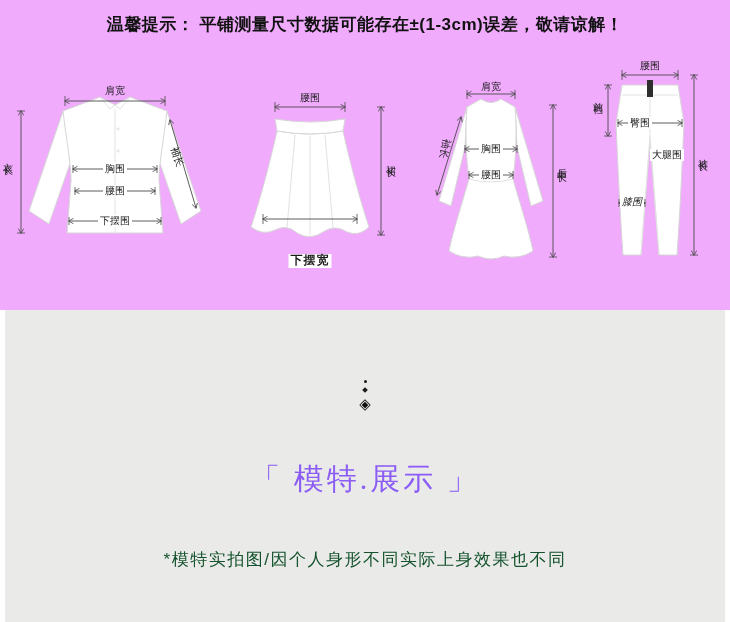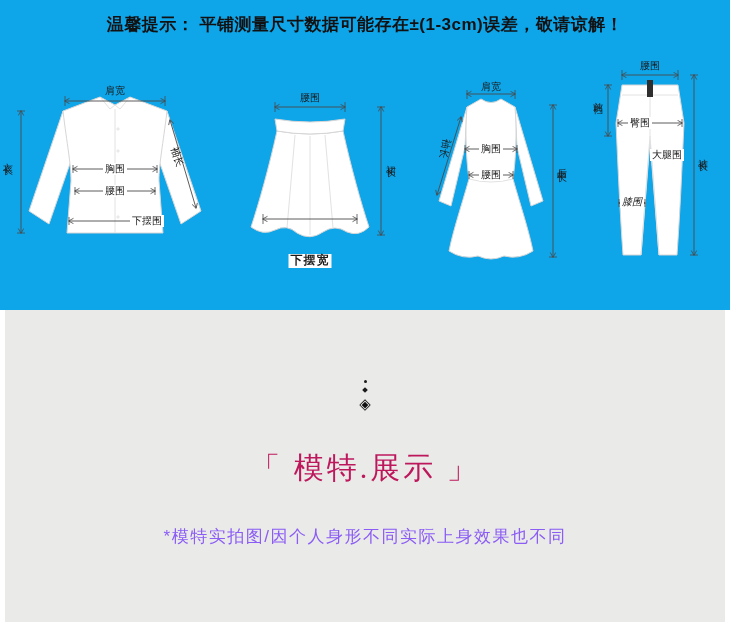--- a/index.html
+++ b/index.html
@@ -4,21 +4,21 @@
 <style>
   html,body { margin:0; padding:0; }
   body {
     width:730px; height:622px; position:relative; overflow:hidden;
     background:#ffffff;
     font-family:"Liberation Sans", sans-serif;
     color:#1a1a1a;
   }
 
   
-  .size-section { position:relative; width:730px; height:310px; background:#0ea5e9; }
+  .size-section { position:relative; width:730px; height:310px; background:#f0abfc; }
   .notice {
     text-align:center; padding-top:13px;
     font-size:17px; font-weight:600; letter-spacing:.5px; color:#111;
   }
 
   .diagram { position:absolute; }
   .diagram svg { position:absolute; left:0; top:0; overflow:visible; display:block; }
 
   .garment { fill:#ffffff; stroke:#d6d6d6; stroke-width:1; }
   .detail  { fill:none; stroke:#e2e2e2; stroke-width:1; }
@@ -38,24 +38,24 @@
   
   .model-section {
     position:absolute; top:310px; left:5px; right:5px; bottom:0;
     background:#eaeae8; text-align:center;
   }
   .orn-wrap { padding-top:70px; }
   .orn-dot1 { width:3px; height:3px; background:#1a1a1a; border-radius:50%; margin:0 auto 5px; }
   .orn-dot2 { width:4px; height:4px; background:#1a1a1a; transform:rotate(45deg); margin:0 auto 4px; }
   .orn-glyph { font-size:15px; line-height:1; color:#111; }
   .model-title {
-    margin-top:37px; font-size:30px; letter-spacing:3px; color:#be185d;
+    margin-top:48px; font-size:30px; letter-spacing:3px; color:#8b5cf6;
     font-family:"Liberation Serif", serif;
   }
-  .model-note { margin-top:36px; font-size:17px; letter-spacing:1.5px; color:#8b5cf6; }
+  .model-note { margin-top:48px; font-size:17px; letter-spacing:1.5px; color:#14532d; }
 </style>
 </head>
 <body>
 
 <svg width="0" height="0" style="position:absolute" aria-hidden="true">
   <defs>
     <marker id="ah" orient="auto-start-reverse" markerWidth="8" markerHeight="8" refX="6" refY="3.5">
       <path d="M1,0.5 L6.5,3.5 L1,6.5" fill="none" stroke="#4a4a4a" stroke-width="0.9"></path>
     </marker>
   </defs>
@@ -97,21 +97,21 @@
       <line class="arrow" x1="60" y1="106" x2="140" y2="106" marker-start="url(#ah)" marker-end="url(#ah)"></line>
       <line class="tick" x1="54" y1="132" x2="54" y2="140"></line>
       <line class="tick" x1="146" y1="132" x2="146" y2="140"></line>
       <line class="arrow" x1="54" y1="136" x2="146" y2="136" marker-start="url(#ah)" marker-end="url(#ah)"></line>
     </svg>
     <div class="lbl center" style="left:100px; top:0;">肩宽</div>
     <div class="lbl vlbl" style="left:-13px; top:70px;">衣长</div>
     <div class="lbl rot" style="left:152px; top:66px; transform:rotate(73deg);">袖长</div>
     <div class="lbl center on" style="left:100px; top:78px;">胸围</div>
     <div class="lbl center on" style="left:100px; top:100px;">腰围</div>
-    <div class="lbl center on" style="left:100px; top:130px;margin-left:32px;">下摆围</div>
+    <div class="lbl center on" style="left:100px; top:130px;">下摆围</div>
   </div>
 
   <div class="diagram" style="left:235px; top:95px; width:160px; height:155px;">
     <svg width="160" height="155">
       <path class="garment" d="M42,36 C34,72 24,108 16,132 Q28,141 40,135 Q52,129 62,138 Q75,146 88,137 Q100,129 112,137 Q124,142 134,132 C126,108 116,72 108,36 Q75,42 42,36 Z"></path>
       <path class="garment" d="M40,24 Q75,30 110,24 L108,36 Q75,42 42,36 Z"></path>
       <path class="detail" d="M60,40 L52,133"></path>
       <path class="detail" d="M75,41 L75,140"></path>
       <path class="detail" d="M90,40 L98,133"></path>
       <line class="tick" x1="40" y1="7" x2="40" y2="17"></line>

